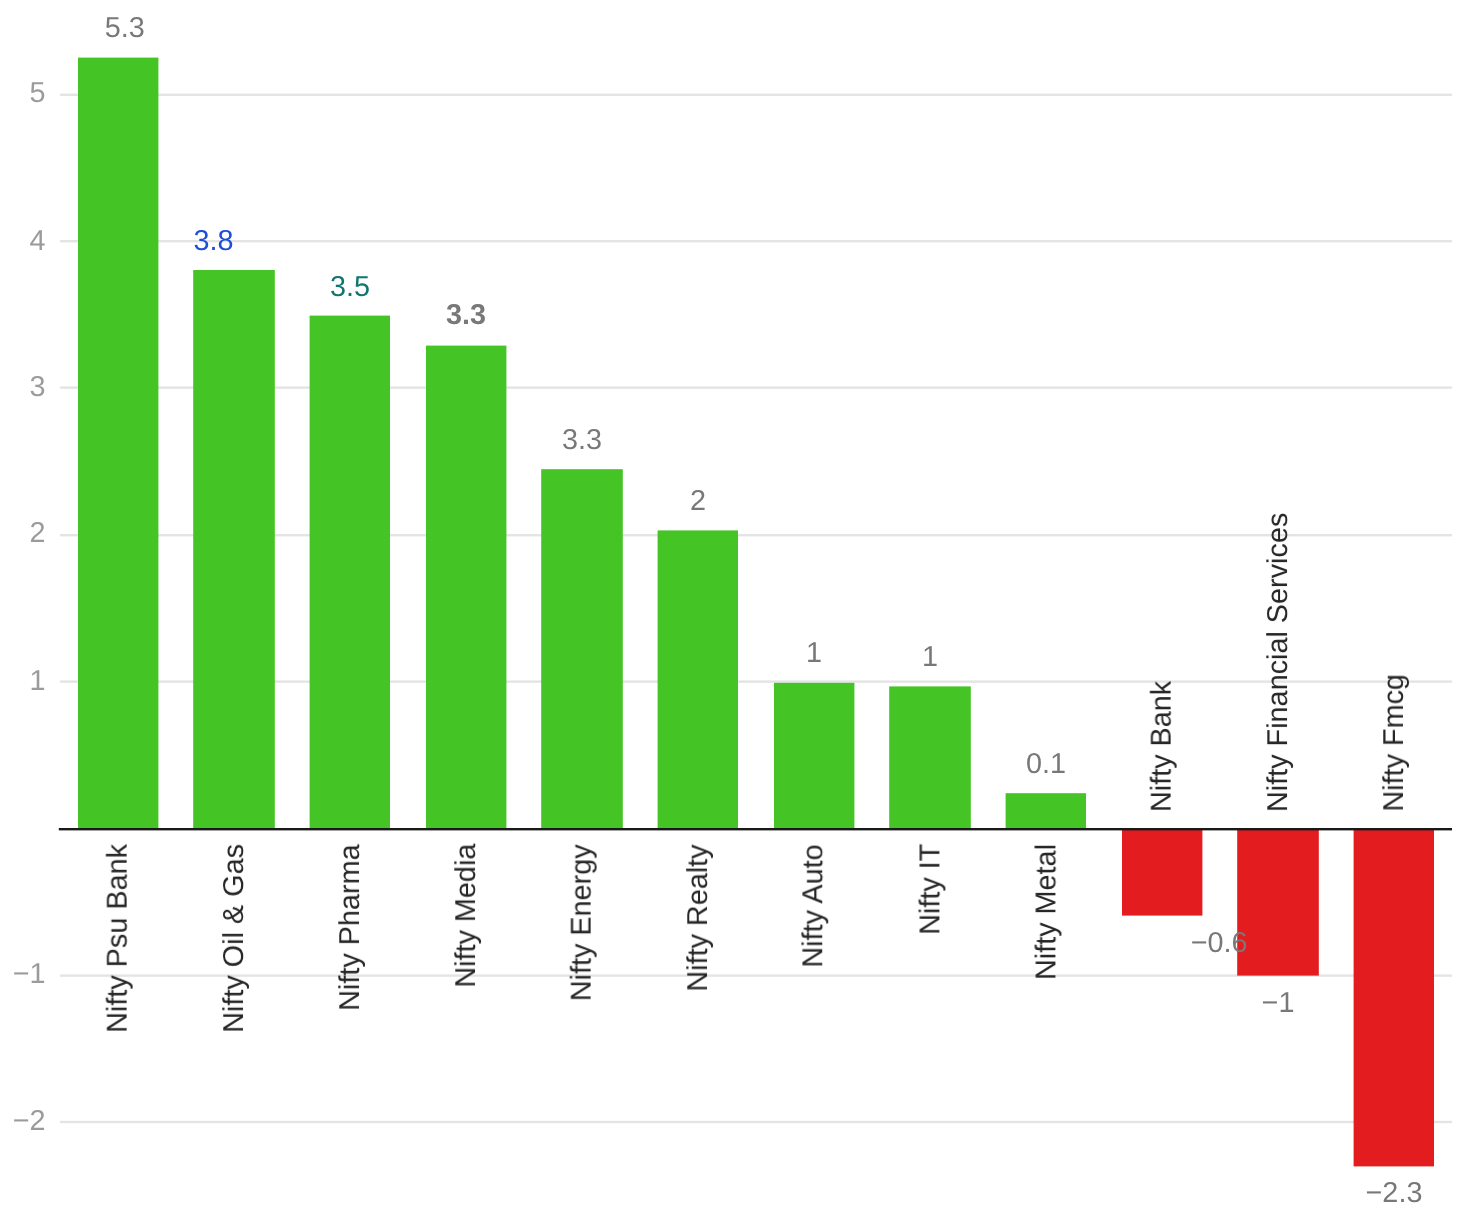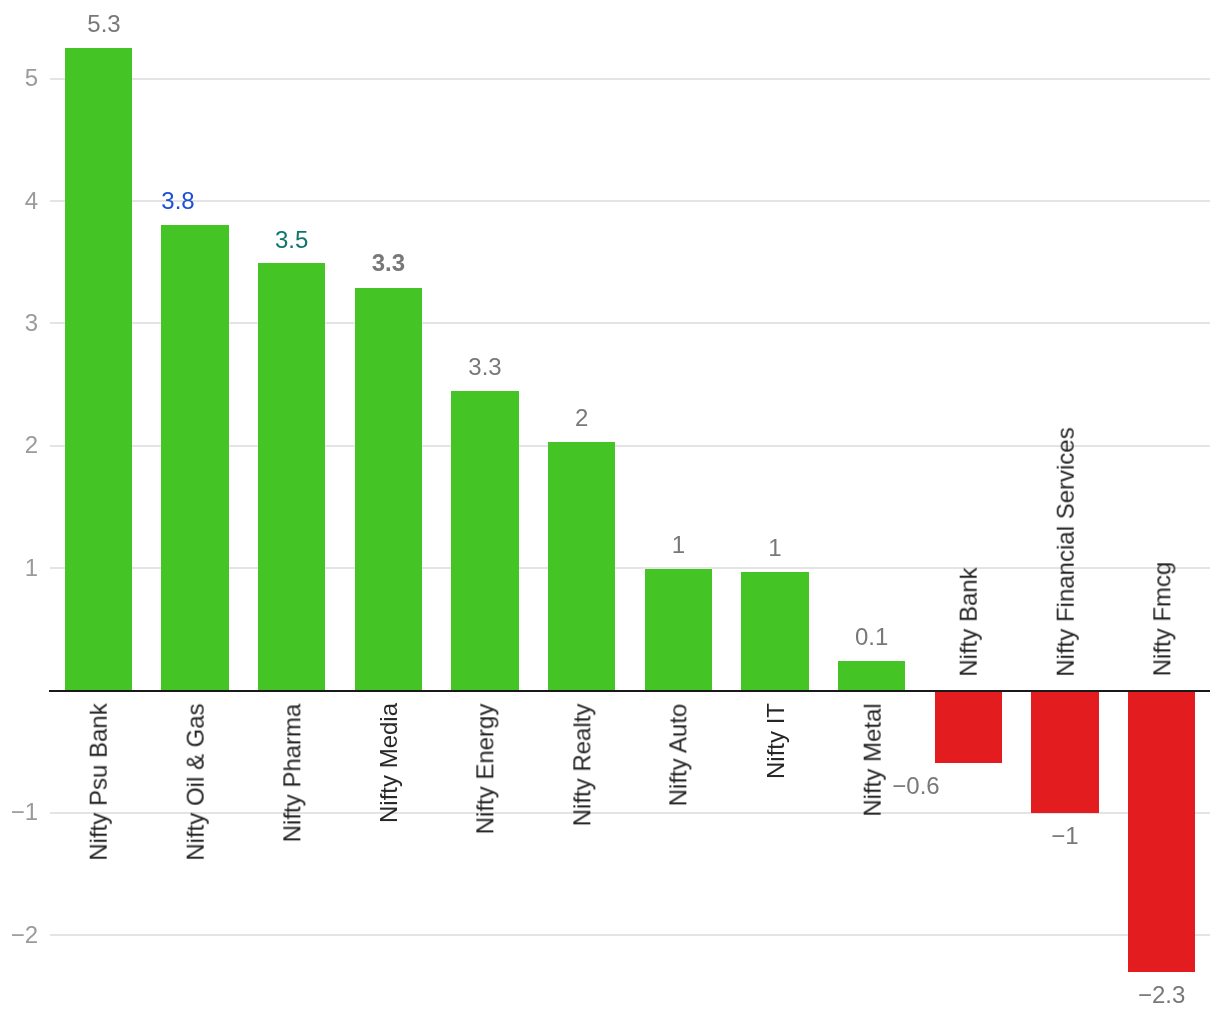--- a/index.html
+++ b/index.html
@@ -74,21 +74,21 @@
   <div class="plot">
     <div class="val-label" style="left: 34px; top: 12.3675px; color: rgb(120, 120, 120);">5.3</div>
     <div class="val-label" style="left: 108px; top: 189.012px; color: #1d4ed8;">3.8</div>
     <div class="val-label" style="left: 221.667px; top: 227.546px; color: #0f766e;">3.5</div>
     <div class="val-label" style="left: 318.333px; top: 251px; color: rgb(120, 120, 120); font-weight: bold;">3.3</div>
     <div class="val-label" style="left: 415px; top: 355.014px; color: rgb(120, 120, 120);">3.3</div>
     <div class="val-label" style="left: 511.667px; top: 406.148px; color: rgb(120, 120, 120);">2</div>
     <div class="val-label" style="left: 608.333px; top: 533.126px; color: rgb(120, 120, 120);">1</div>
     <div class="val-label" style="left: 705px; top: 536.062px; color: rgb(120, 120, 120);">1</div>
     <div class="val-label" style="left: 801.667px; top: 625.363px; color: rgb(120, 120, 120);">0.1</div>
-    <div class="val-label" style="left: 846px; top: 773.864px; color: rgb(120, 120, 120);">−0.6</div>
+    <div class="val-label" style="left: 946px; top: 773.864px; color: rgb(120, 120, 120);">−0.6</div>
     <div class="val-label" style="left: 995px; top: 823.897px; color: rgb(120, 120, 120);">−1</div>
     <div class="val-label" style="left: 1091.67px; top: 982.804px; color: rgb(120, 120, 120);">−2.3</div>
   </div>
 
   <div class="plot">
     <div class="cat-label" style="left: 20.3333px; top: 769.7px; color: rgb(38, 38, 38);">Nifty Psu Bank</div>
     <div class="cat-label" style="left: 117px; top: 769.7px; color: rgb(38, 38, 38);">Nifty Oil &amp; Gas</div>
     <div class="cat-label" style="left: 222.667px; top: 760.7px; color: rgb(38, 38, 38);">Nifty Pharma</div>
     <div class="cat-label" style="left: 328.833px; top: 751.2px; color: rgb(38, 38, 38);">Nifty Media</div>
     <div class="cat-label" style="left: 420px; top: 756.7px; color: rgb(38, 38, 38);">Nifty Energy</div>

